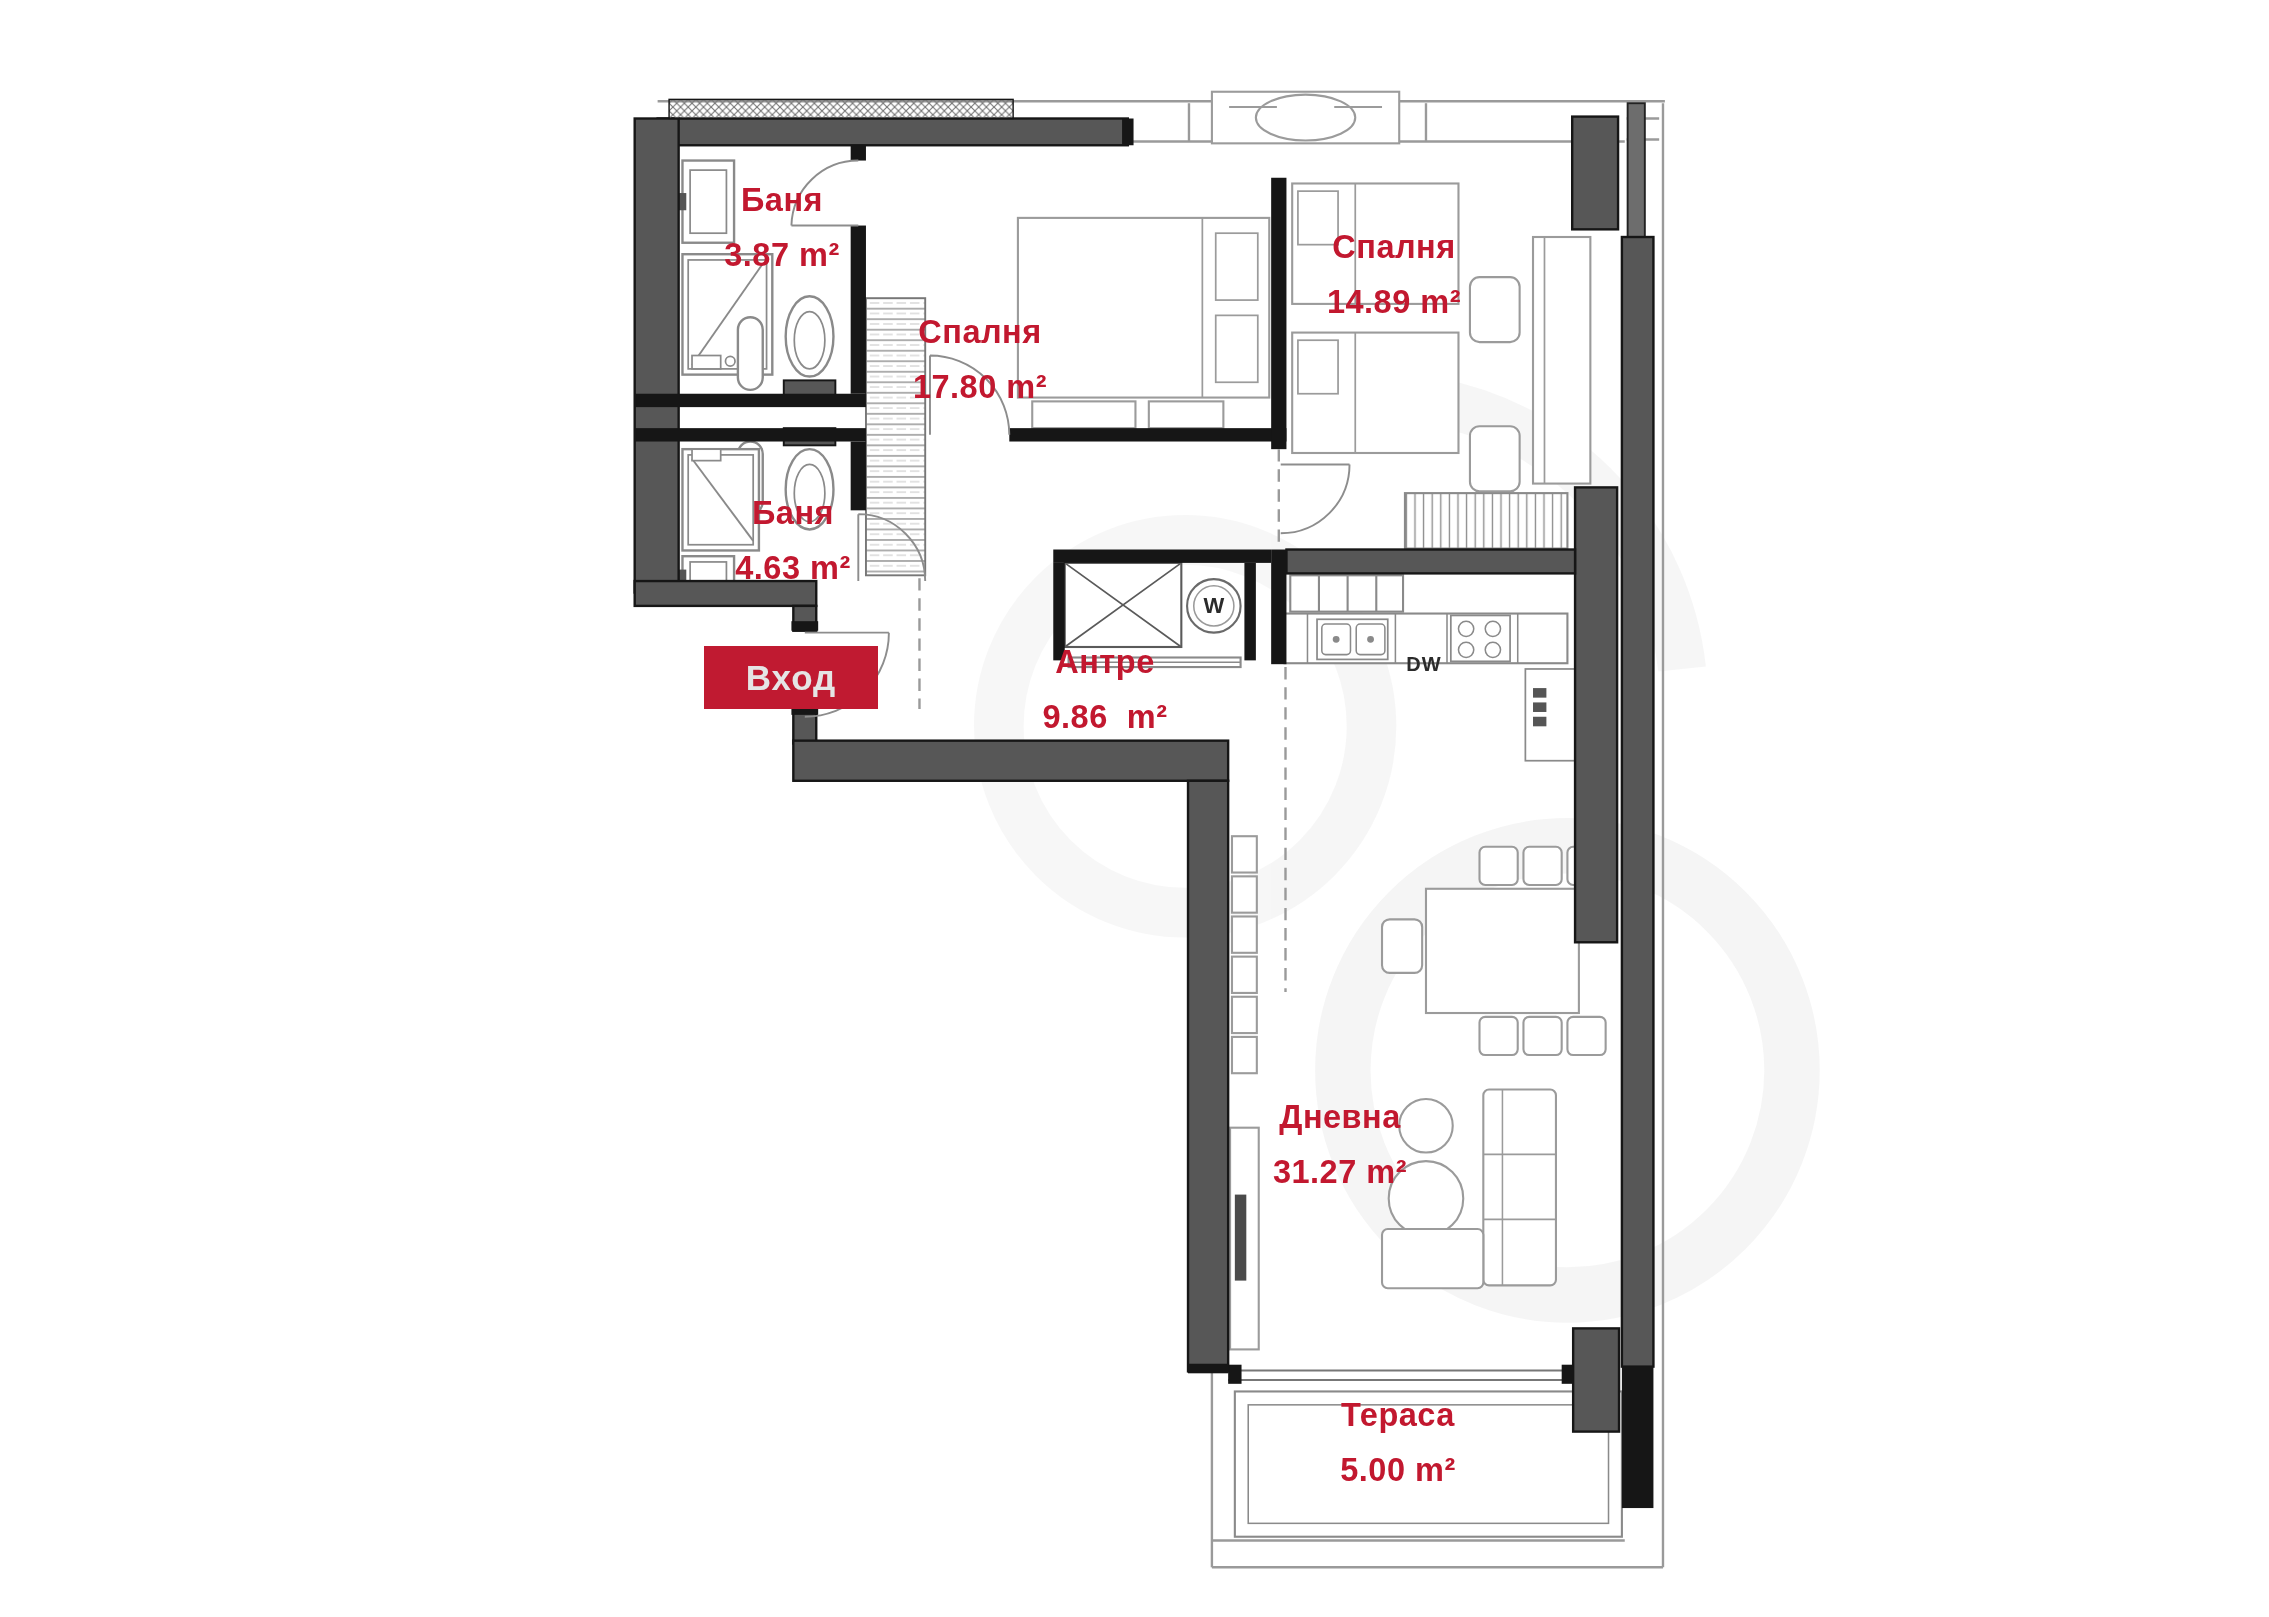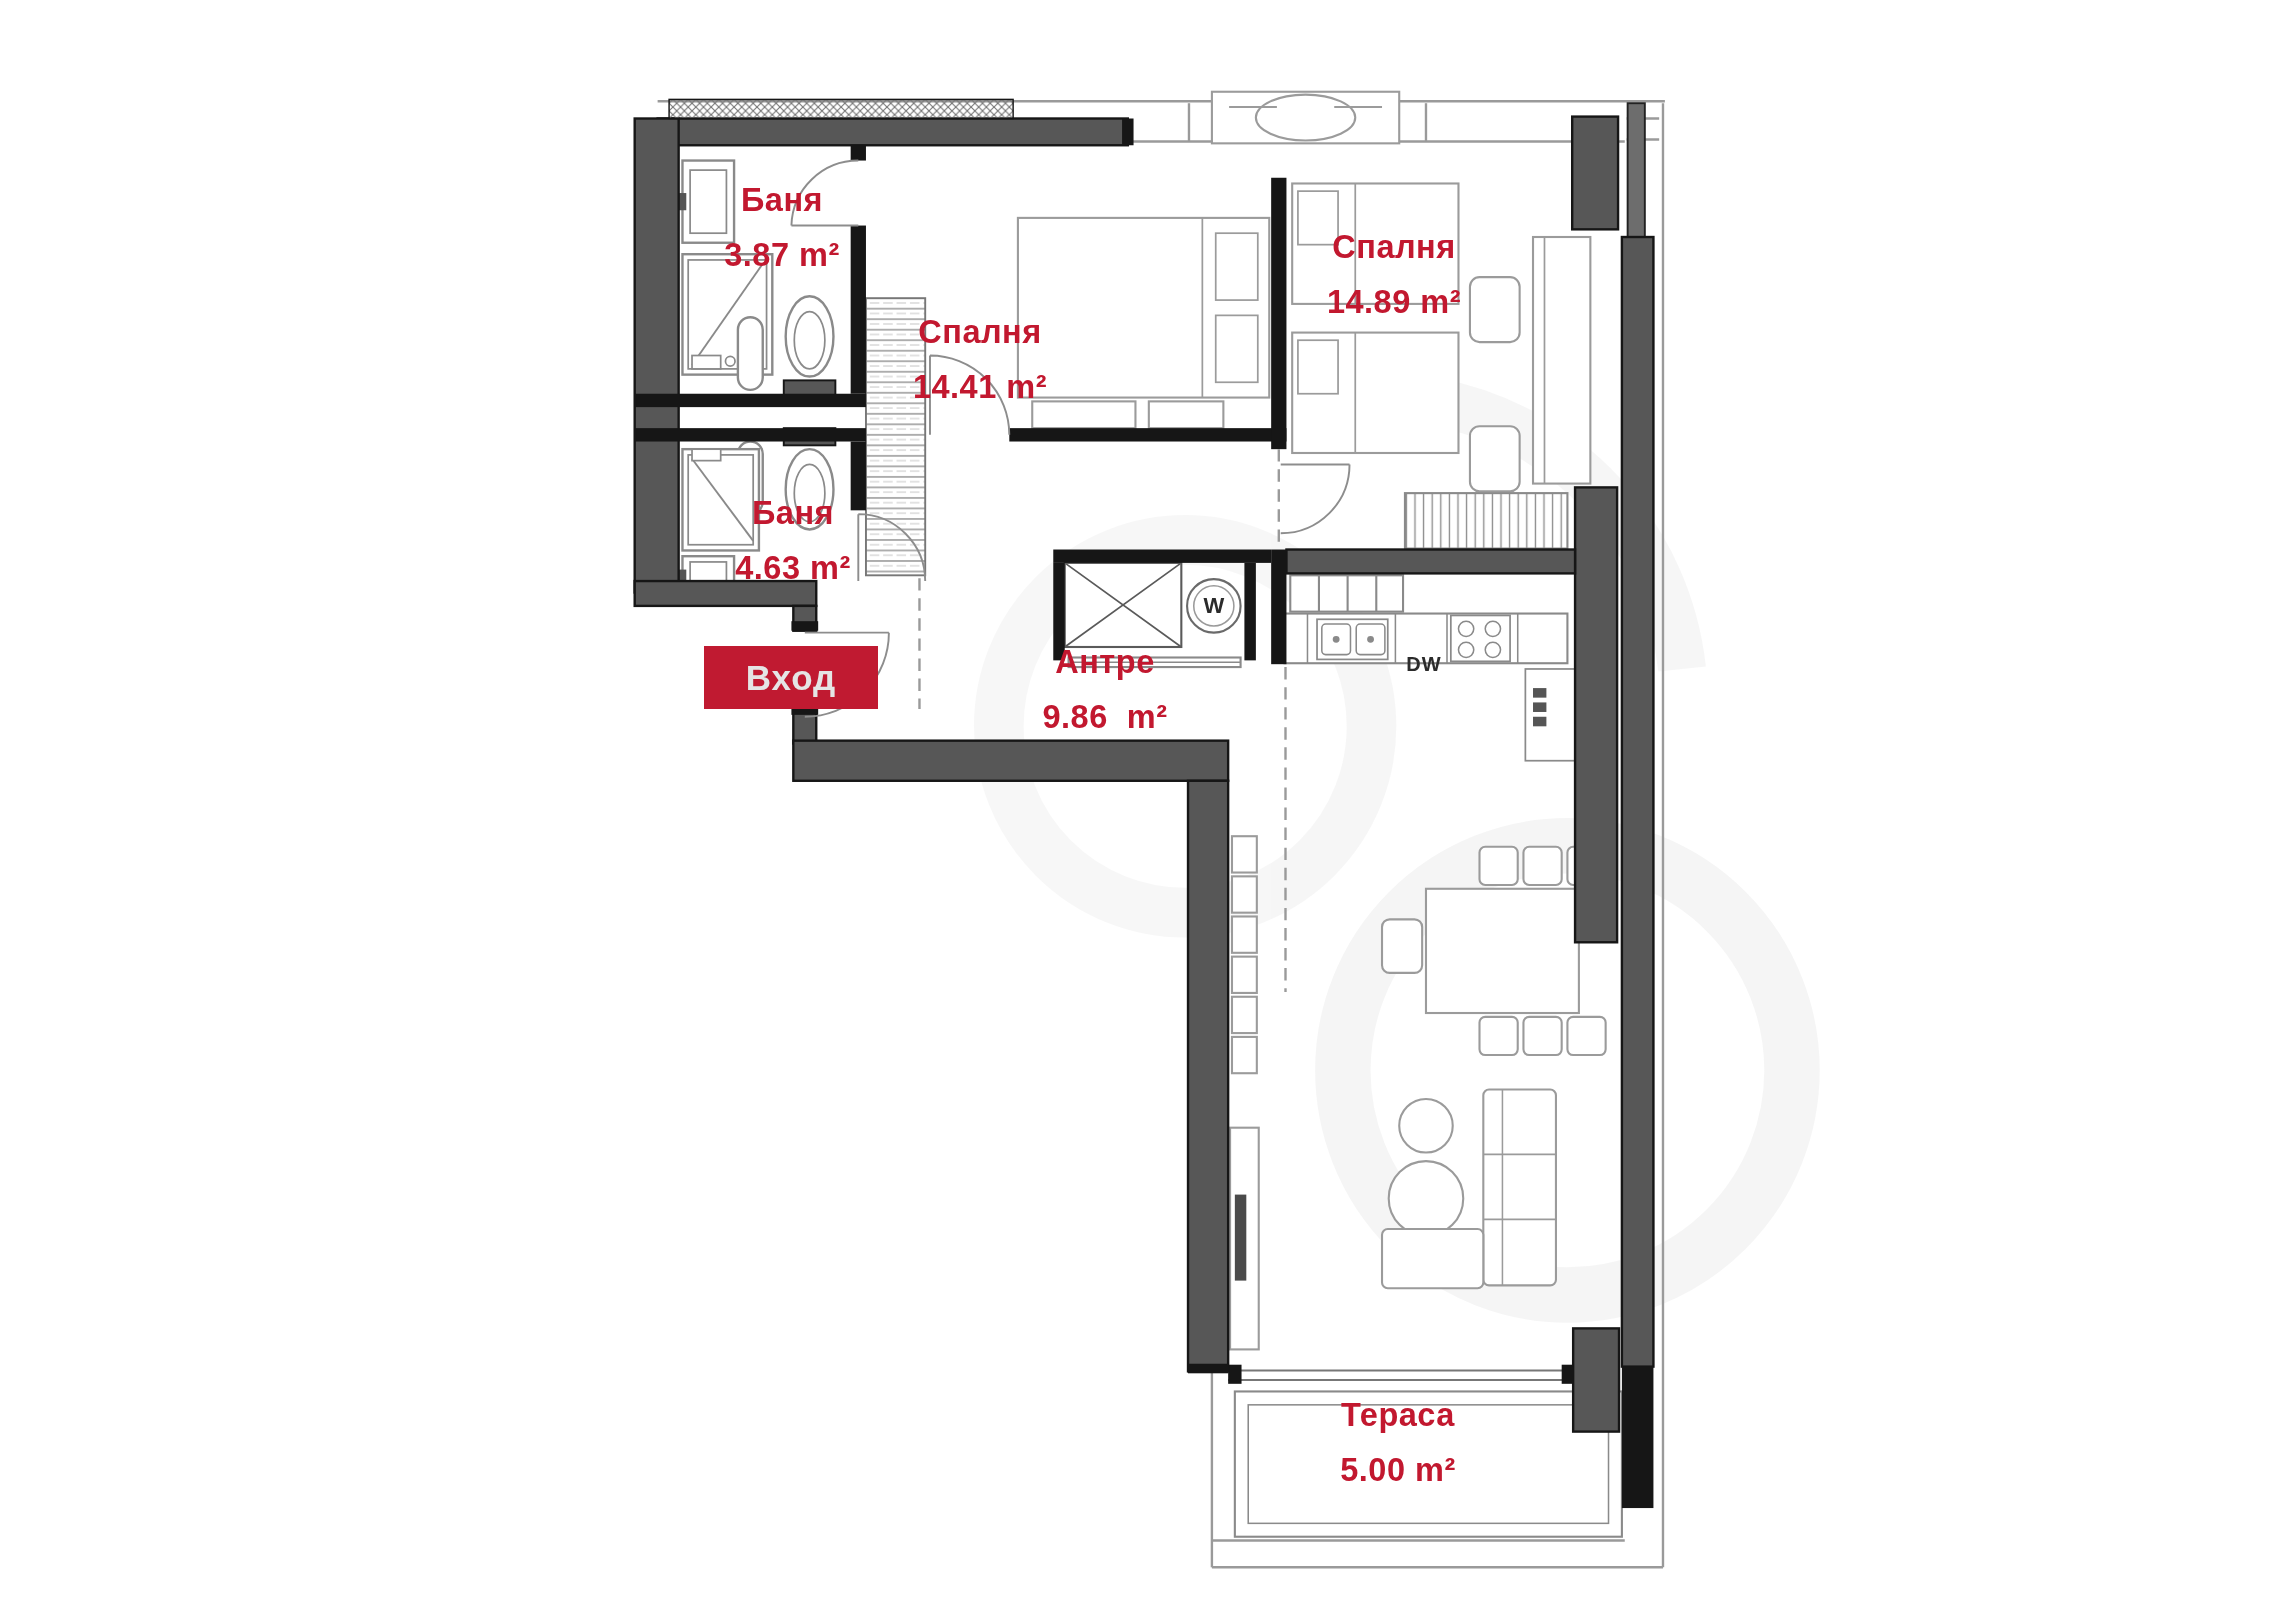--- a/index.html
+++ b/index.html
@@ -228,34 +228,38 @@
     <path d="M1345 698 V1038"></path>
   </g>
 </svg>
 
   <div class="room-label" style="left:782px;top:228px;">
     <span class="nm">Баня</span>
     <span class="ar"><span>3.87</span> <span>m²</span></span>
   </div>
   <div class="room-label" style="left:980px;top:360px;">
     <span class="nm">Спалня</span>
-    <span class="ar"><span>14.41</span> <span>m²</span></span>
+    <span class="ar"><span>17.80</span> <span>m²</span></span>
   </div>
   <div class="room-label" style="left:1394px;top:275px;">
     <span class="nm">Спалня</span>
     <span class="ar"><span>14.89</span> <span>m²</span></span>
   </div>
   <div class="room-label" style="left:793px;top:541px;">
     <span class="nm">Баня</span>
     <span class="ar"><span>4.63</span> <span>m²</span></span>
   </div>
   <div class="room-label" style="left:1105px;top:690px;">
     <span class="nm">Антре</span>
     <span class="ar"><span>9.86</span>&nbsp; <span>m²</span></span>
   </div>
+  <div class="room-label" style="left:1340px;top:1145px;">
+    <span class="nm">Дневна</span>
+    <span class="ar"><span>31.27</span> <span>m²</span></span>
+  </div>
   <div class="room-label" style="left:1398px;top:1443px;">
     <span class="nm">Тераса</span>
     <span class="ar"><span>5.00</span> <span>m²</span></span>
   </div>
 
   <div class="badge">
     <span>Вход</span>
   </div>
 
   <span class="appl dw">DW</span>

